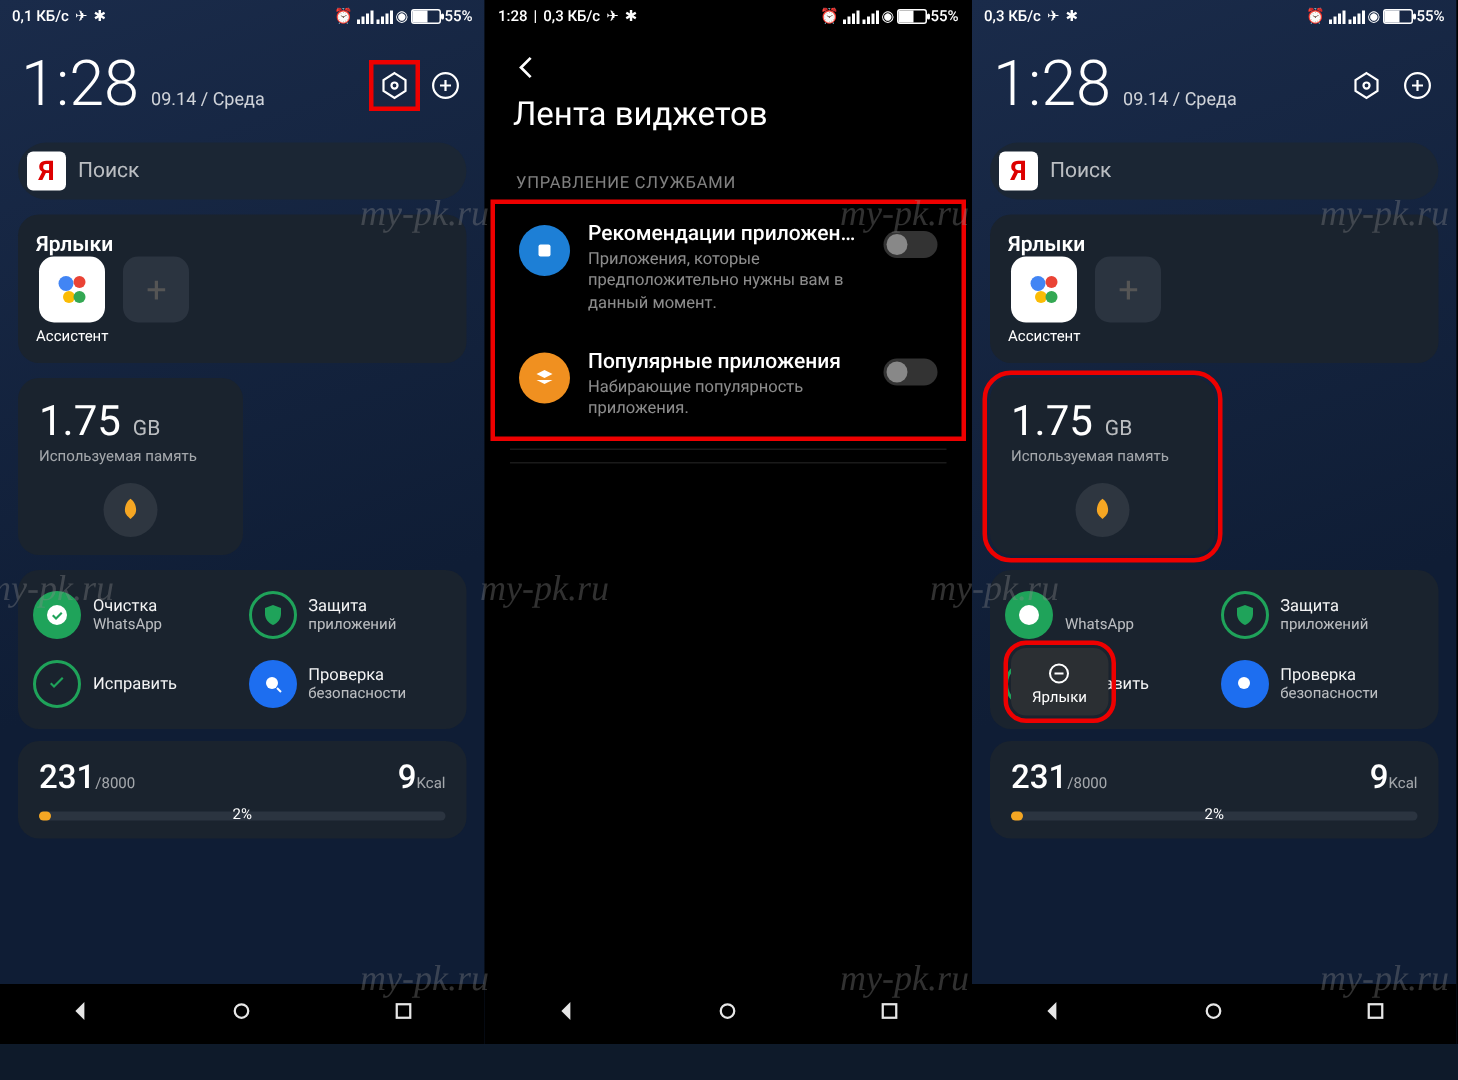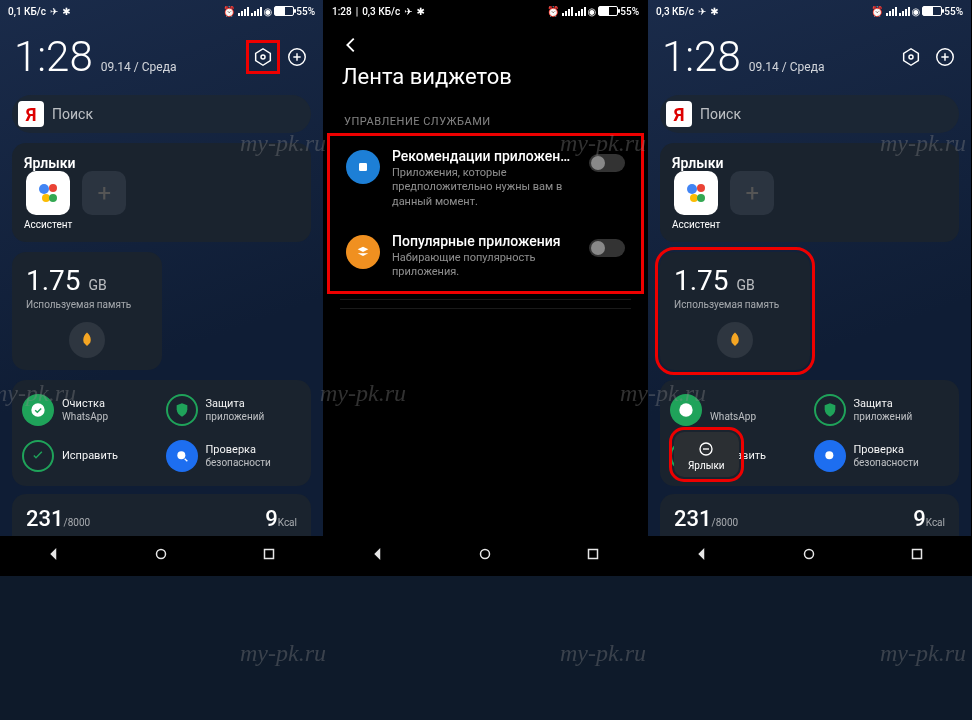--- a/index.html
+++ b/index.html
@@ -8,21 +8,21 @@
     height: 720px;
     background: #0e1a2a;
     display: flex;
     font-family: -apple-system, BlinkMacSystemFont, "Segoe UI", Roboto, sans-serif;
     color: #fff;
     overflow: hidden;
     position: relative;
   }
   .phone {
     width: 324px;
-    height: 576px;
+    height: 696px;
     background: linear-gradient(160deg, #1a2b4a 0%, #0f1d35 60%);
     position: relative;
     overflow: hidden;
     border-right: 1px solid #000;
   }
   .phone.settings { background: #000; }
   
   .status-bar {
     height: 22px;
     display: flex;

